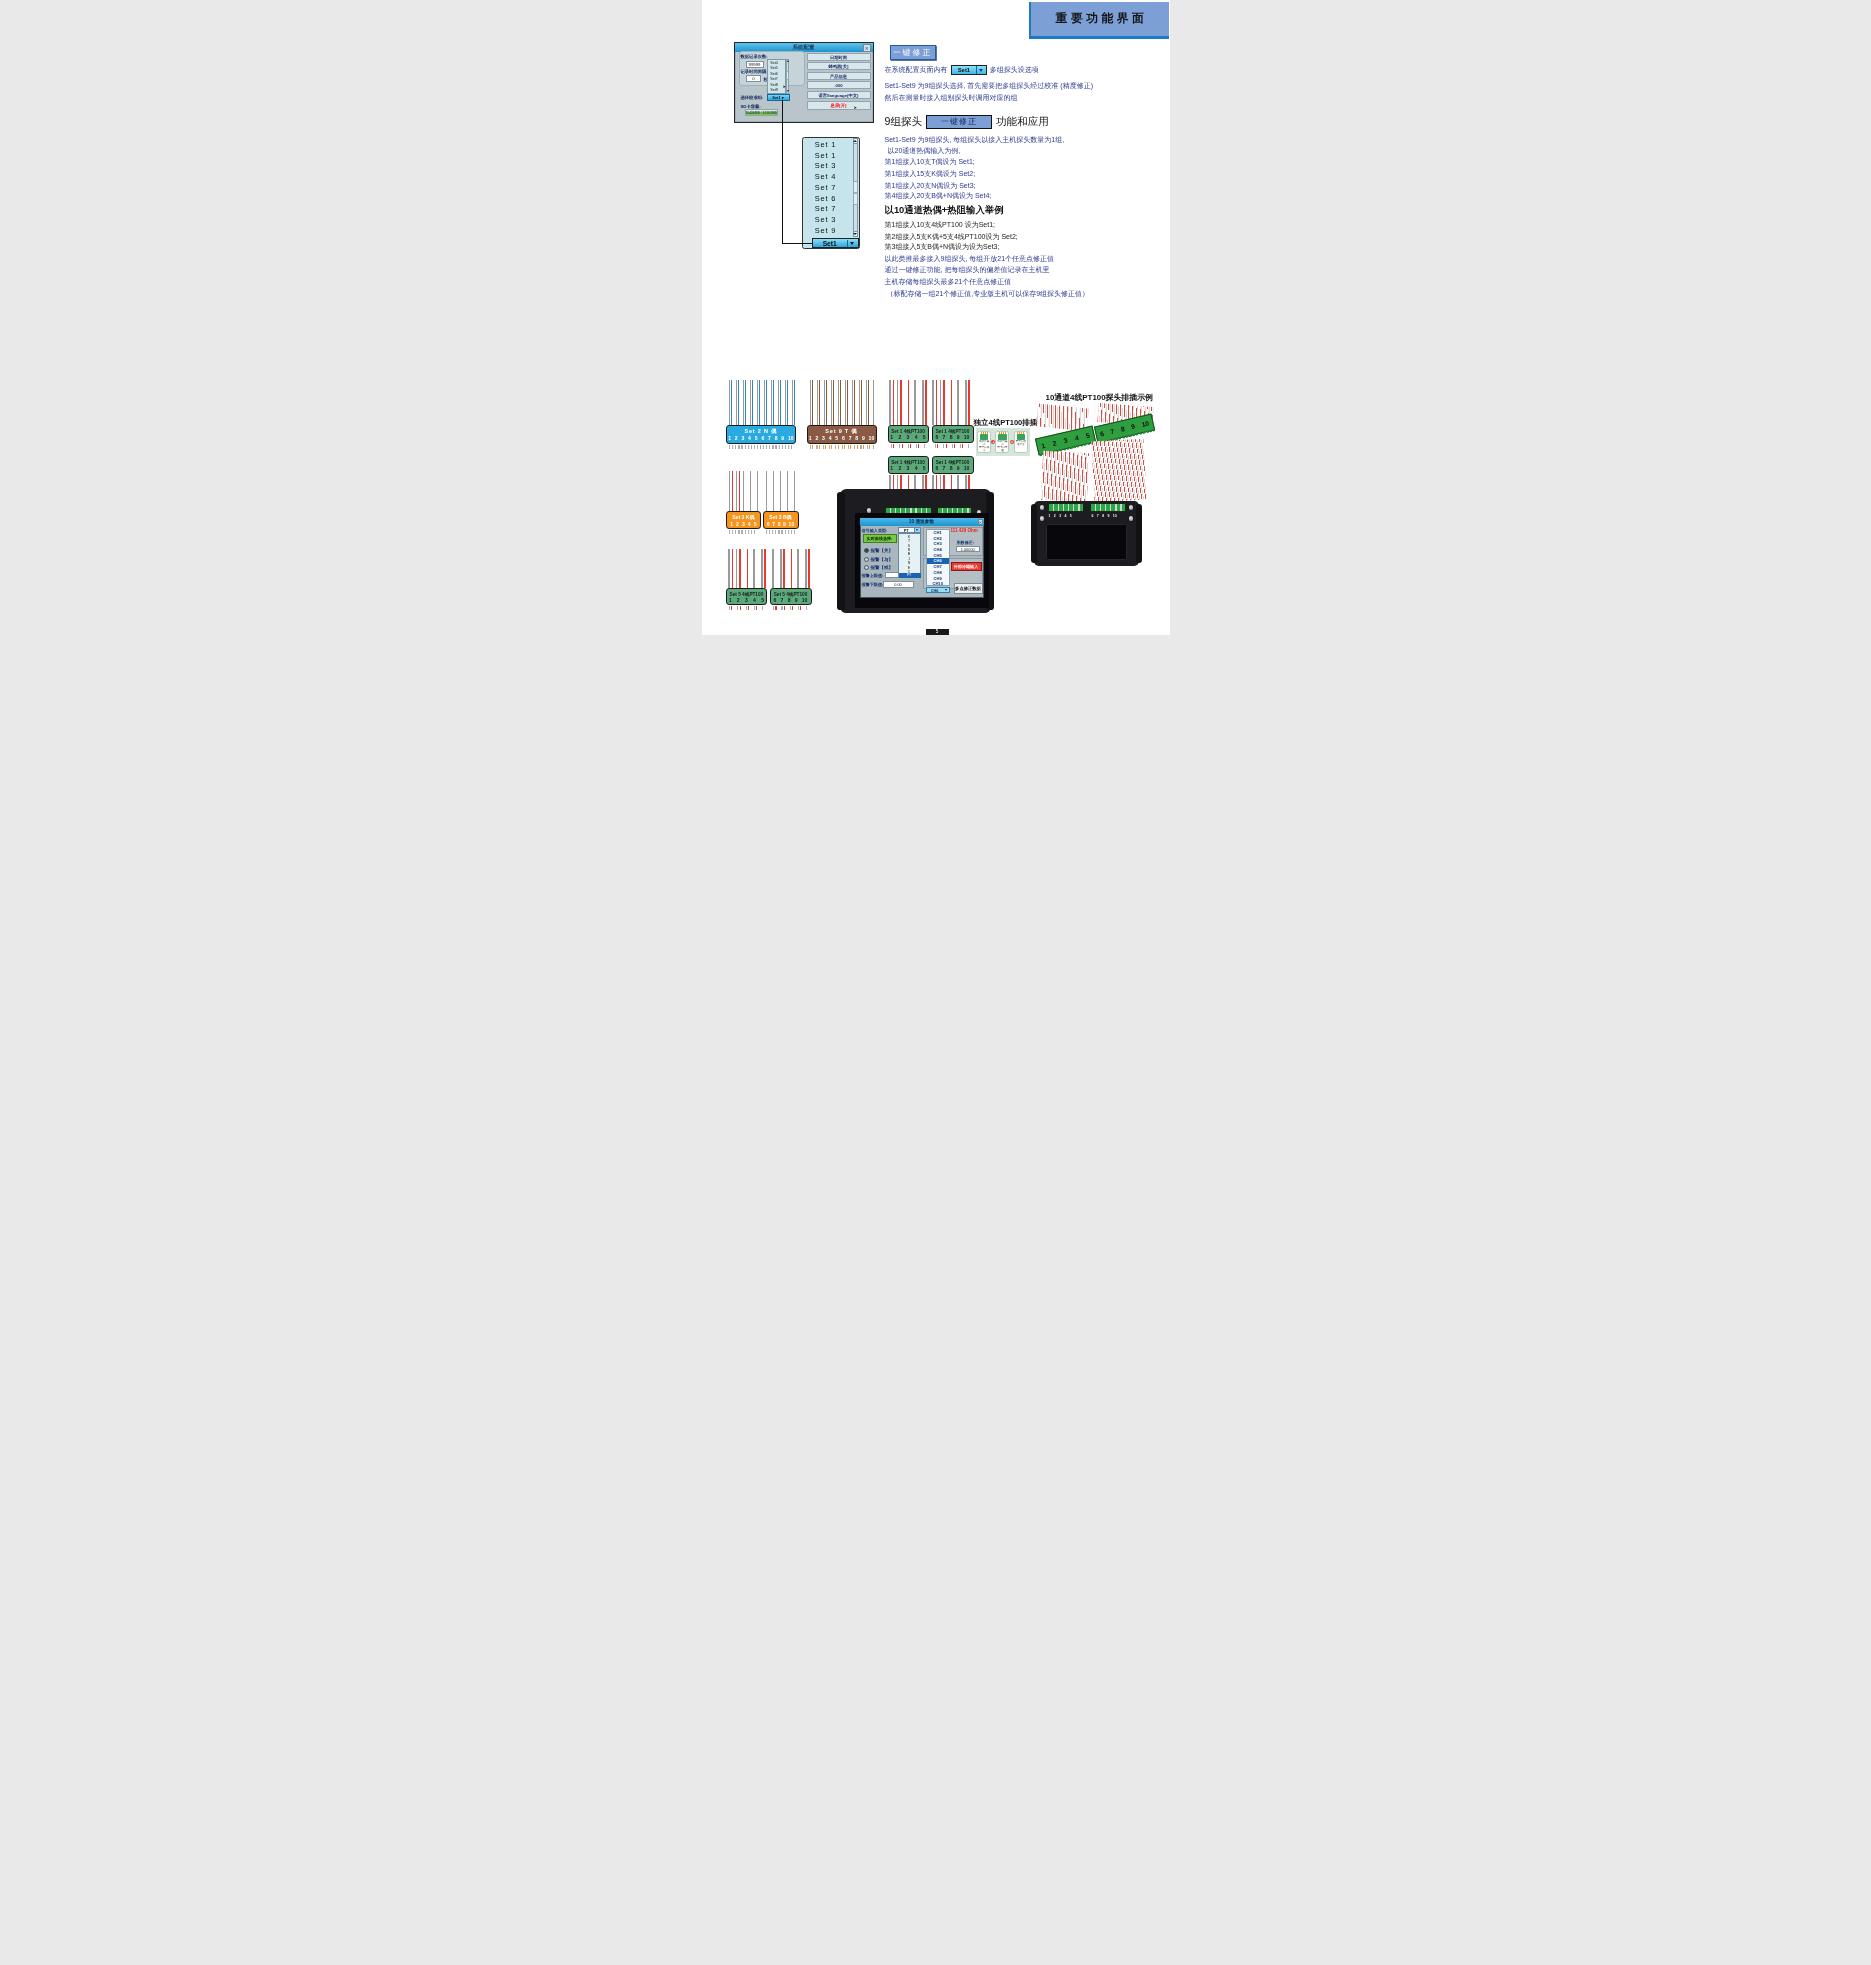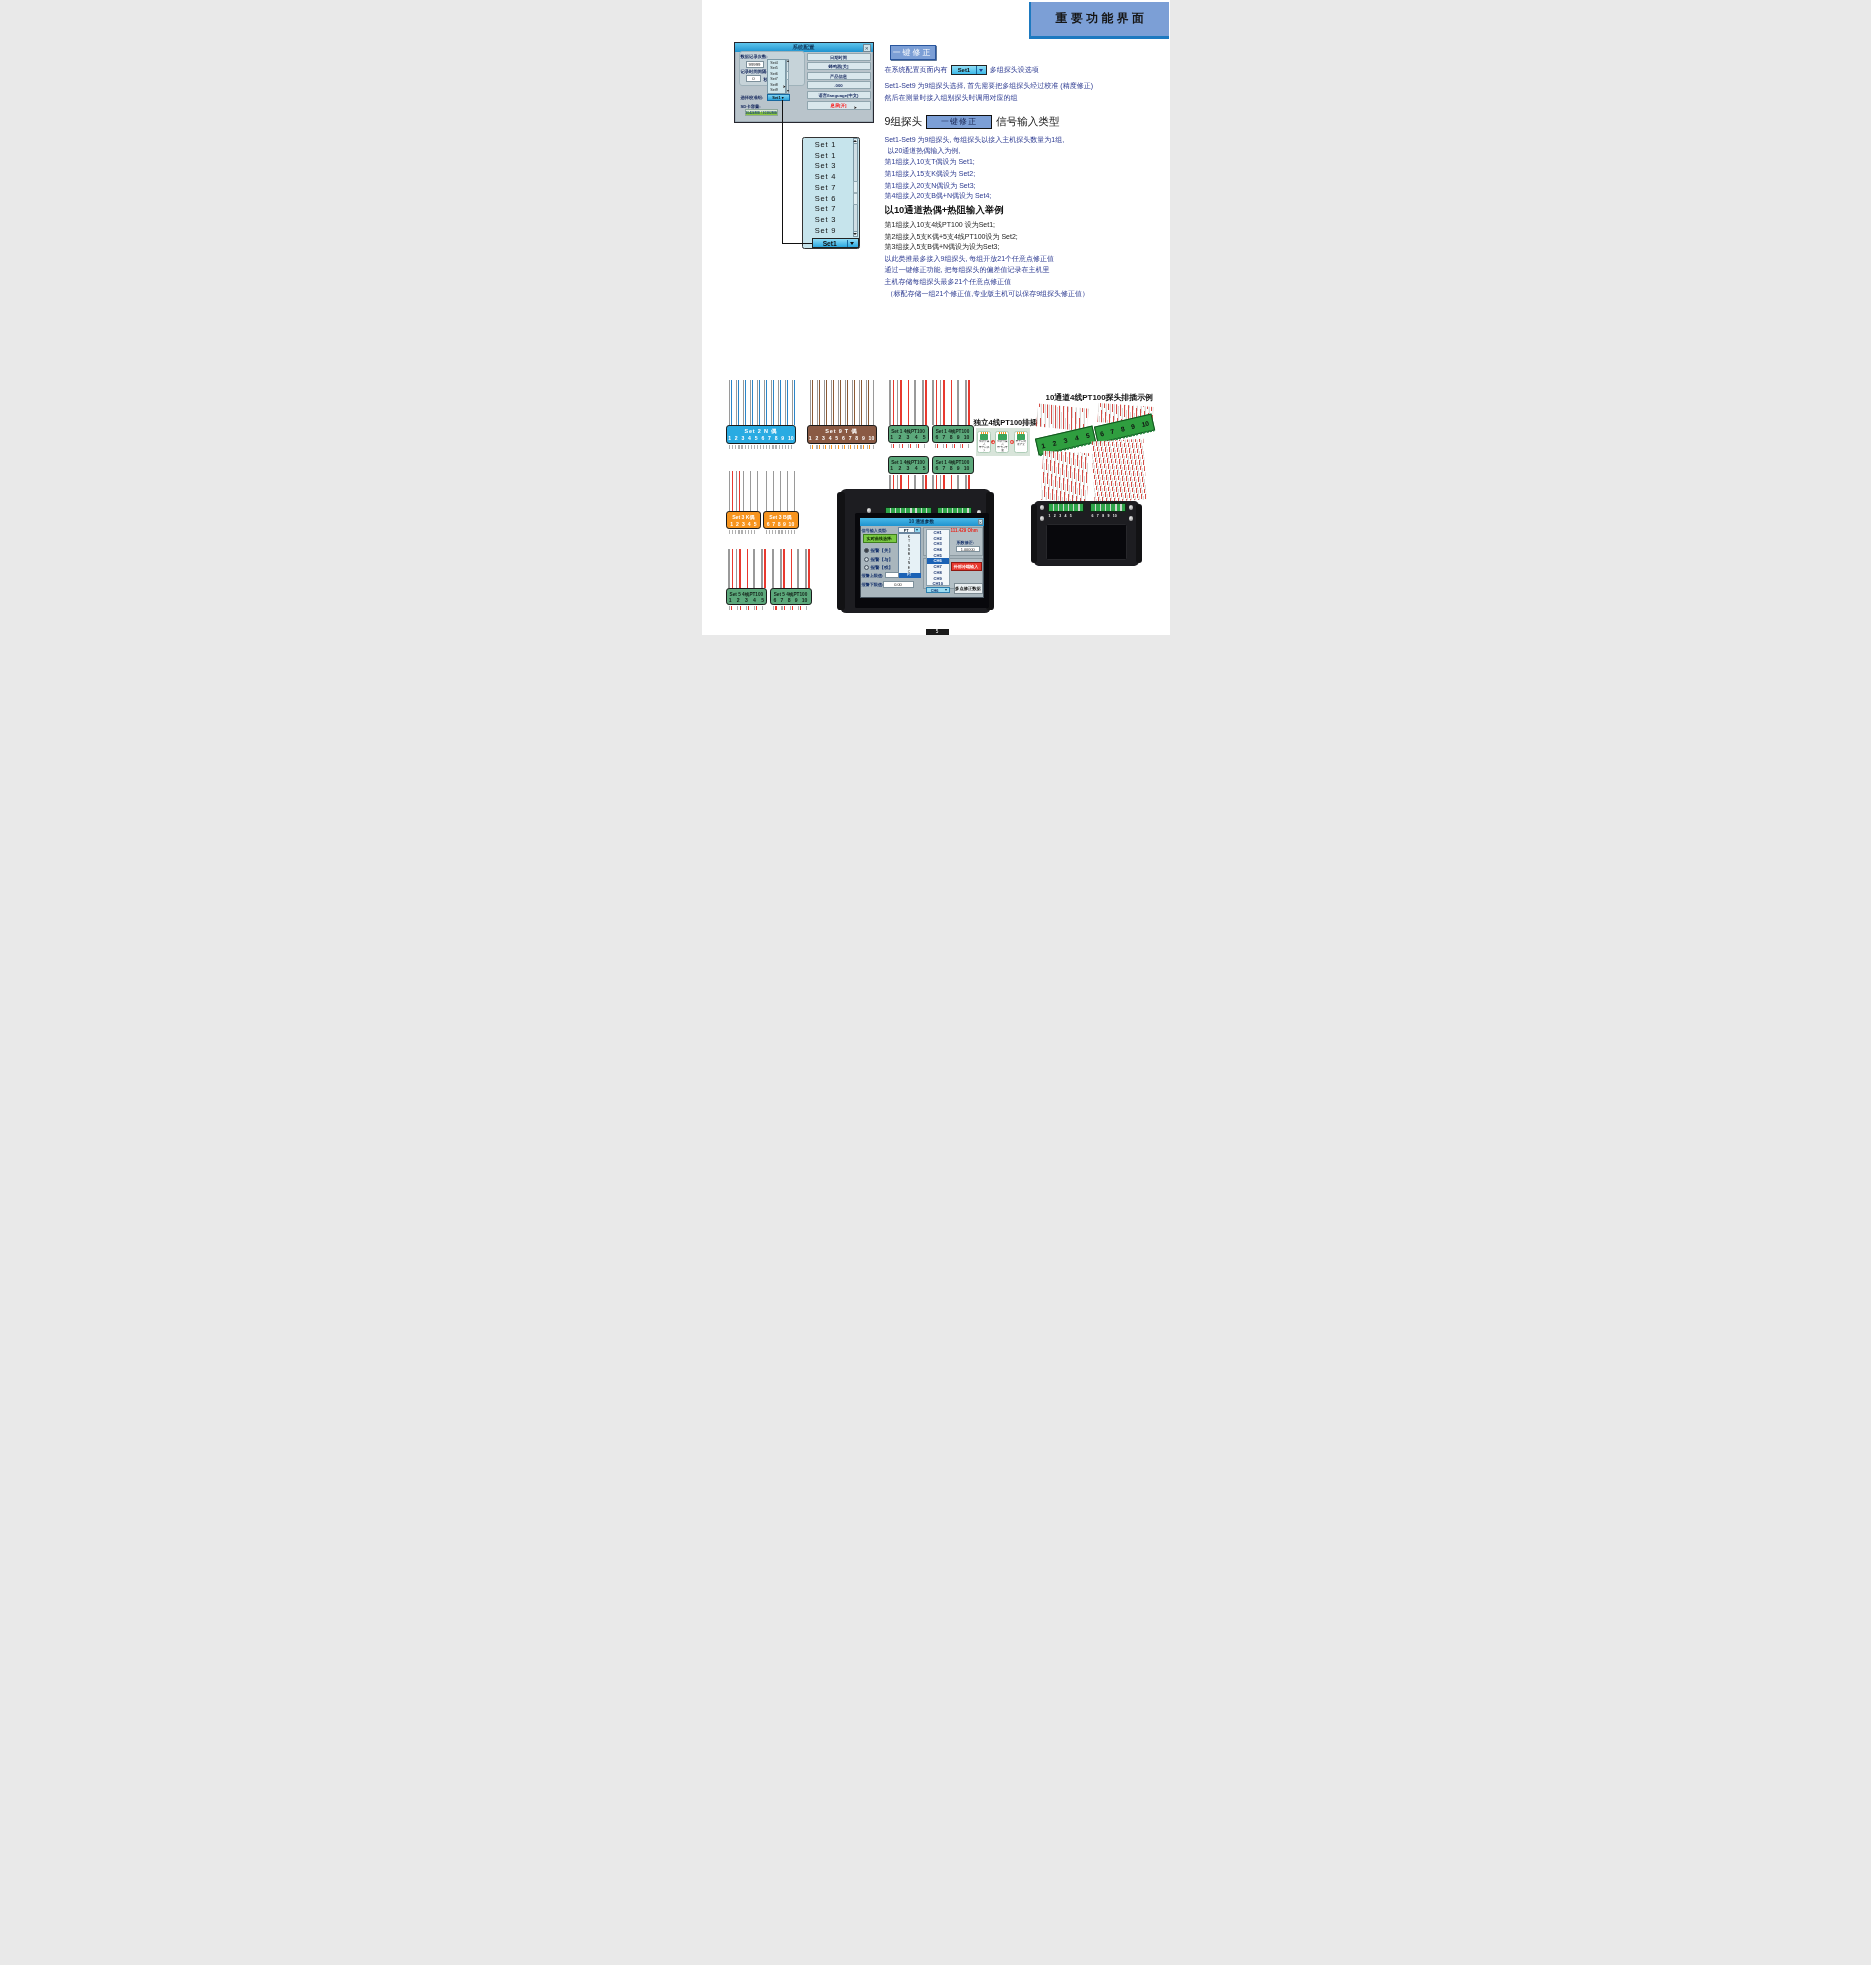--- a/index.html
+++ b/index.html
@@ -183,21 +183,21 @@
         </span>
     </span>
     <span class="tline navy">多组探头设选项</span>
   </div>
   <div class="abs tline navy" style="left:183px; top:81px;">Set1-Set9 为9组探头选择, 首先需要把多组探头经过校准 (精度修正)</div>
   <div class="abs tline navy" style="left:183px; top:93px;">然后在测量时接入组别探头时调用对应的组</div>
 
   <div class="abs h1row">
     <span class="h1txt">9组探头</span>
     <span class="badge2">一键修正</span>
-    <span class="h1txt">信号输入类型</span>
+    <span class="h1txt">功能和应用</span>
   </div>
   <div class="abs tline navy" style="left:183px; top:135px;">Set1-Set9 为9组探头, 每组探头以接入主机探头数量为1组,</div>
   <div class="abs tline navy" style="left:186px; top:146px;">以20通道热偶输入为例,</div>
   <div class="abs tline navy" style="left:183px; top:157px;">第1组接入10支T偶设为 Set1;</div>
   <div class="abs tline navy" style="left:183px; top:169px;">第1组接入15支K偶设为 Set2;</div>
   <div class="abs tline navy" style="left:183px; top:181px;">第1组接入20支N偶设为 Set3;</div>
   <div class="abs tline navy" style="left:183px; top:191px;">第4组接入20支B偶+N偶设为 Set4;</div>
 
   <div class="abs h2" style="left:183px; top:204px;">以10通道热偶+热阻输入举例</div>
   <div class="abs tline blk" style="left:183px; top:220px;">第1组接入10支4线PT100 设为Set1;</div>

